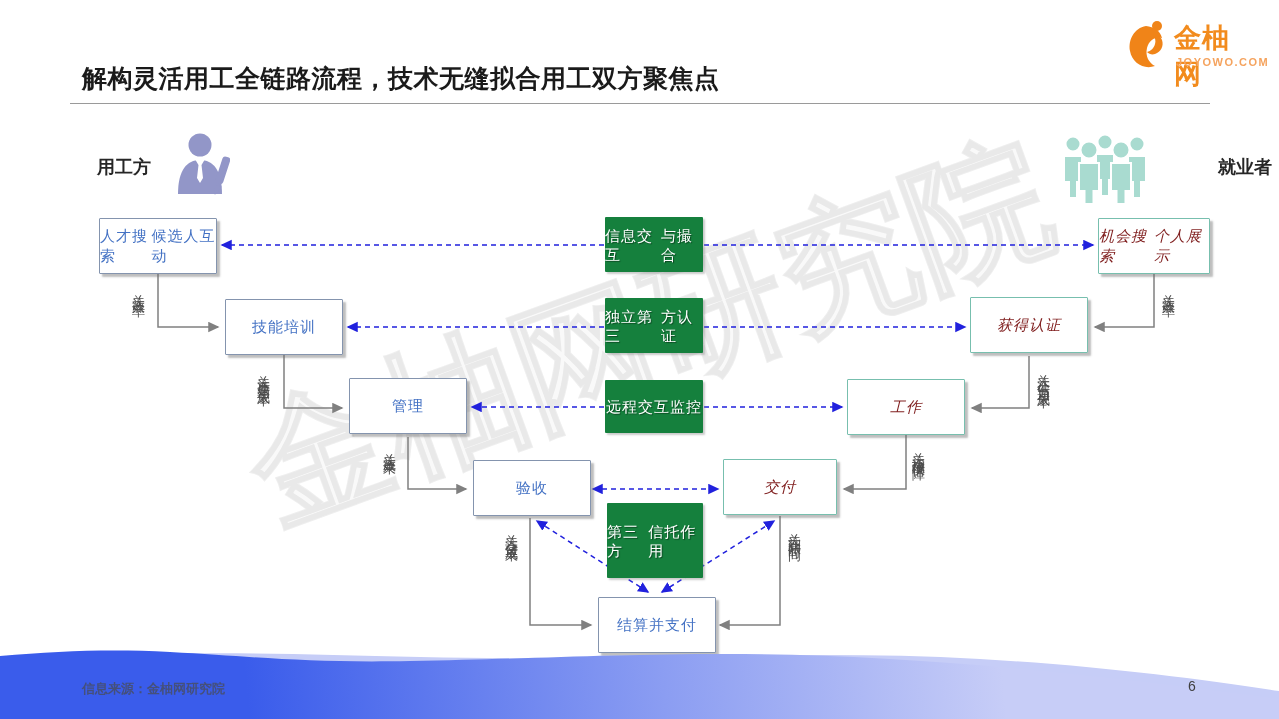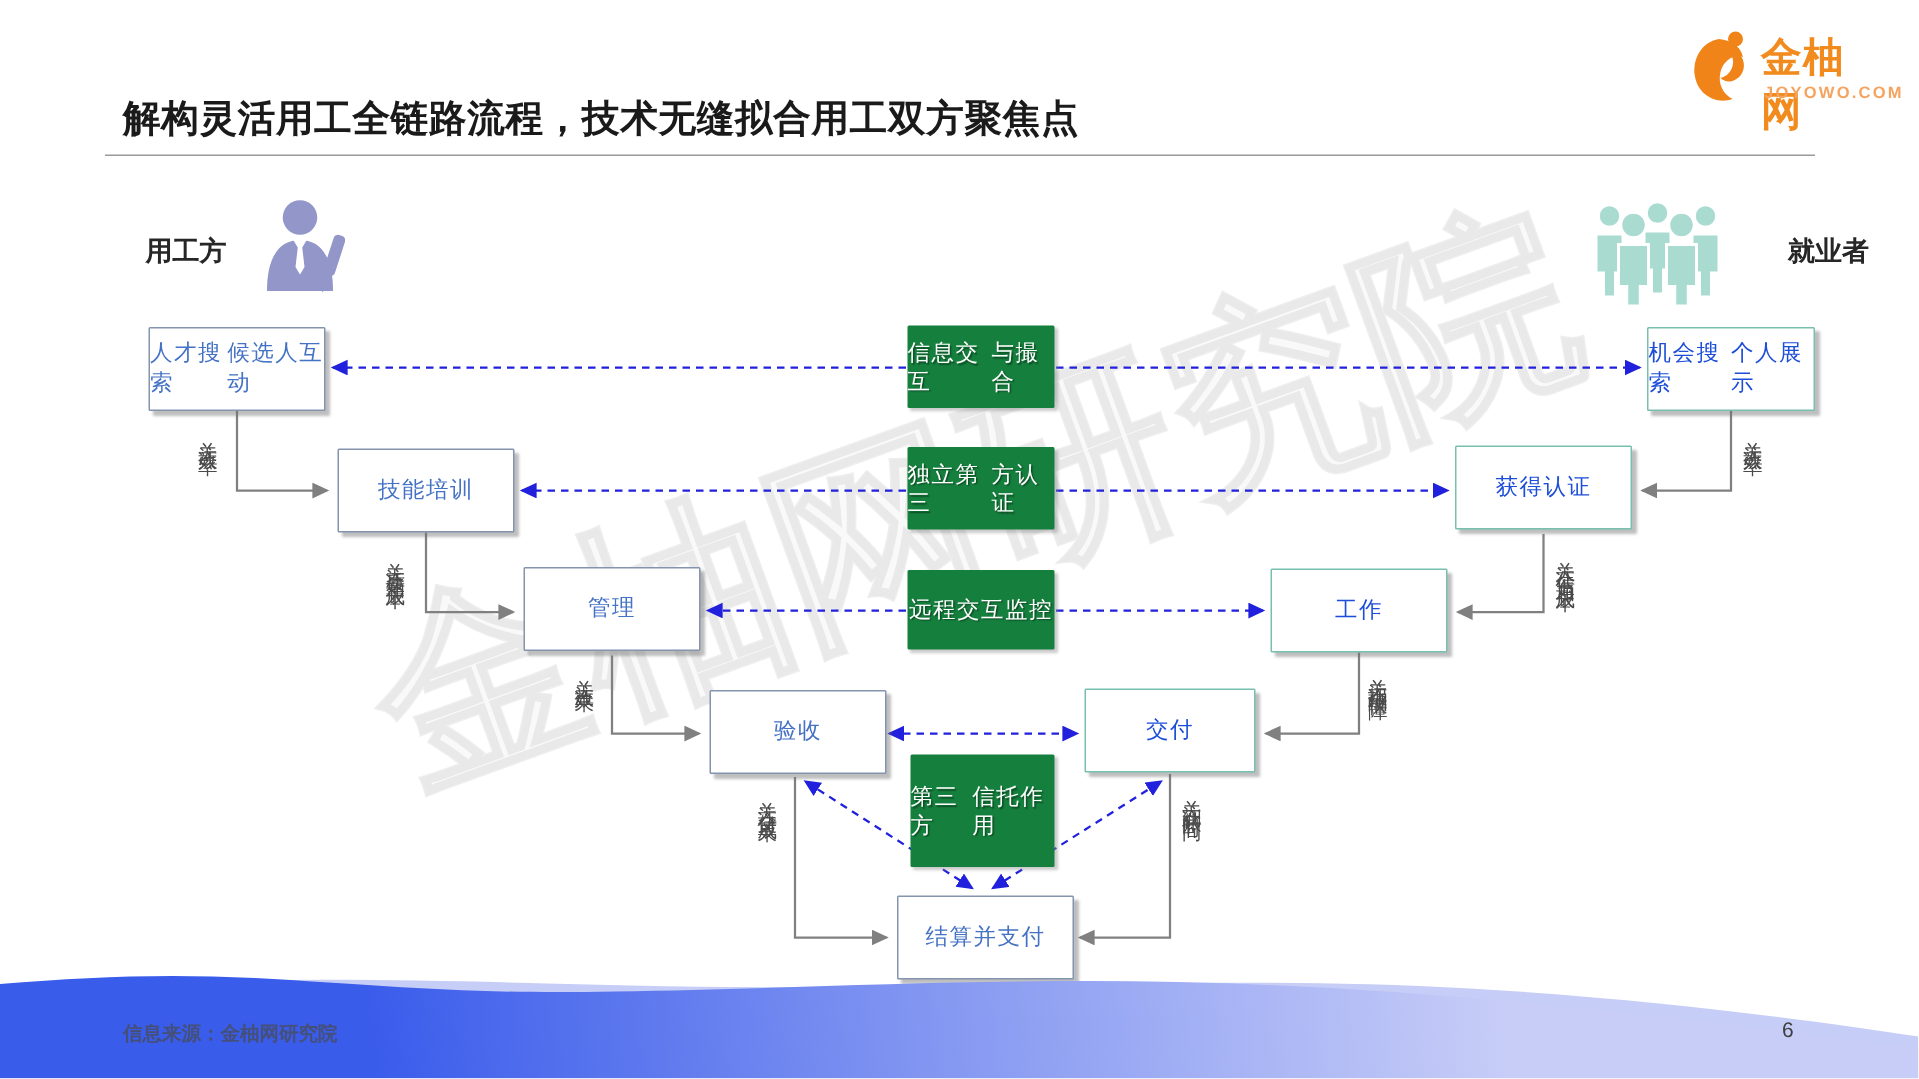--- a/index.html
+++ b/index.html
@@ -29,21 +29,21 @@
   .logo-domain {
     position:absolute; left:50px; top:42px; font-size:11px; font-weight:700;
     color:#f5a35e; letter-spacing:1.5px;
   }
 
   
   .actor-label {
     position:absolute; font-size:18px; font-weight:700; color:#262626; z-index:4;
   }
   #employer-label { left:97px; top:155px; }
-  #worker-label  { left:1192px; top:155px;text-align:center; }
+  #worker-label  { left:1218px; top:155px;text-align:center; }
   .actor-icon { position:absolute; z-index:4; }
 
   
   .watermark {
     position:absolute; left:230px; top:240px; z-index:0;
     font-size:140px; font-weight:700; white-space:nowrap;
     transform:rotate(-20deg);
     color:rgba(140,140,140,0.05);
     -webkit-text-stroke:2px rgba(150,150,150,0.16);
     pointer-events:none;
@@ -56,21 +56,21 @@
   .box {
     position:absolute; width:118px; height:56px; z-index:2;
     background:#ffffff; display:flex; flex-direction:row;
     align-items:center; justify-content:center;
     font-size:15px; letter-spacing:1px; line-height:20px;
     box-shadow:3px 3px 2px rgba(110,110,110,0.45);
     border-radius:1px;
   }
   .box span { display:block; }
   .box.left  { border:1.5px solid #8494ae; color:#4472c4; }
-  .box.right { border:1.5px solid #77bfae; color:#1d4ed8; }
+  .box.right { border:1.5px solid #77bfae; color:#7f1d1d;font-style:italic; }
   .box.gray  {
     width:98px; height:55px; border:none; background:#15803d; color:#ffffff;
     text-shadow:1px 1px 1px rgba(0,0,0,0.45);
     box-shadow:2px 2px 2px rgba(140,140,140,0.45);
     line-height:19px; font-size:15px;
   }
 
   #box-talent   { left:99px;  top:218px; }
   #box-training { left:225px; top:299px; }
   #box-manage   { left:349px; top:378px; }

